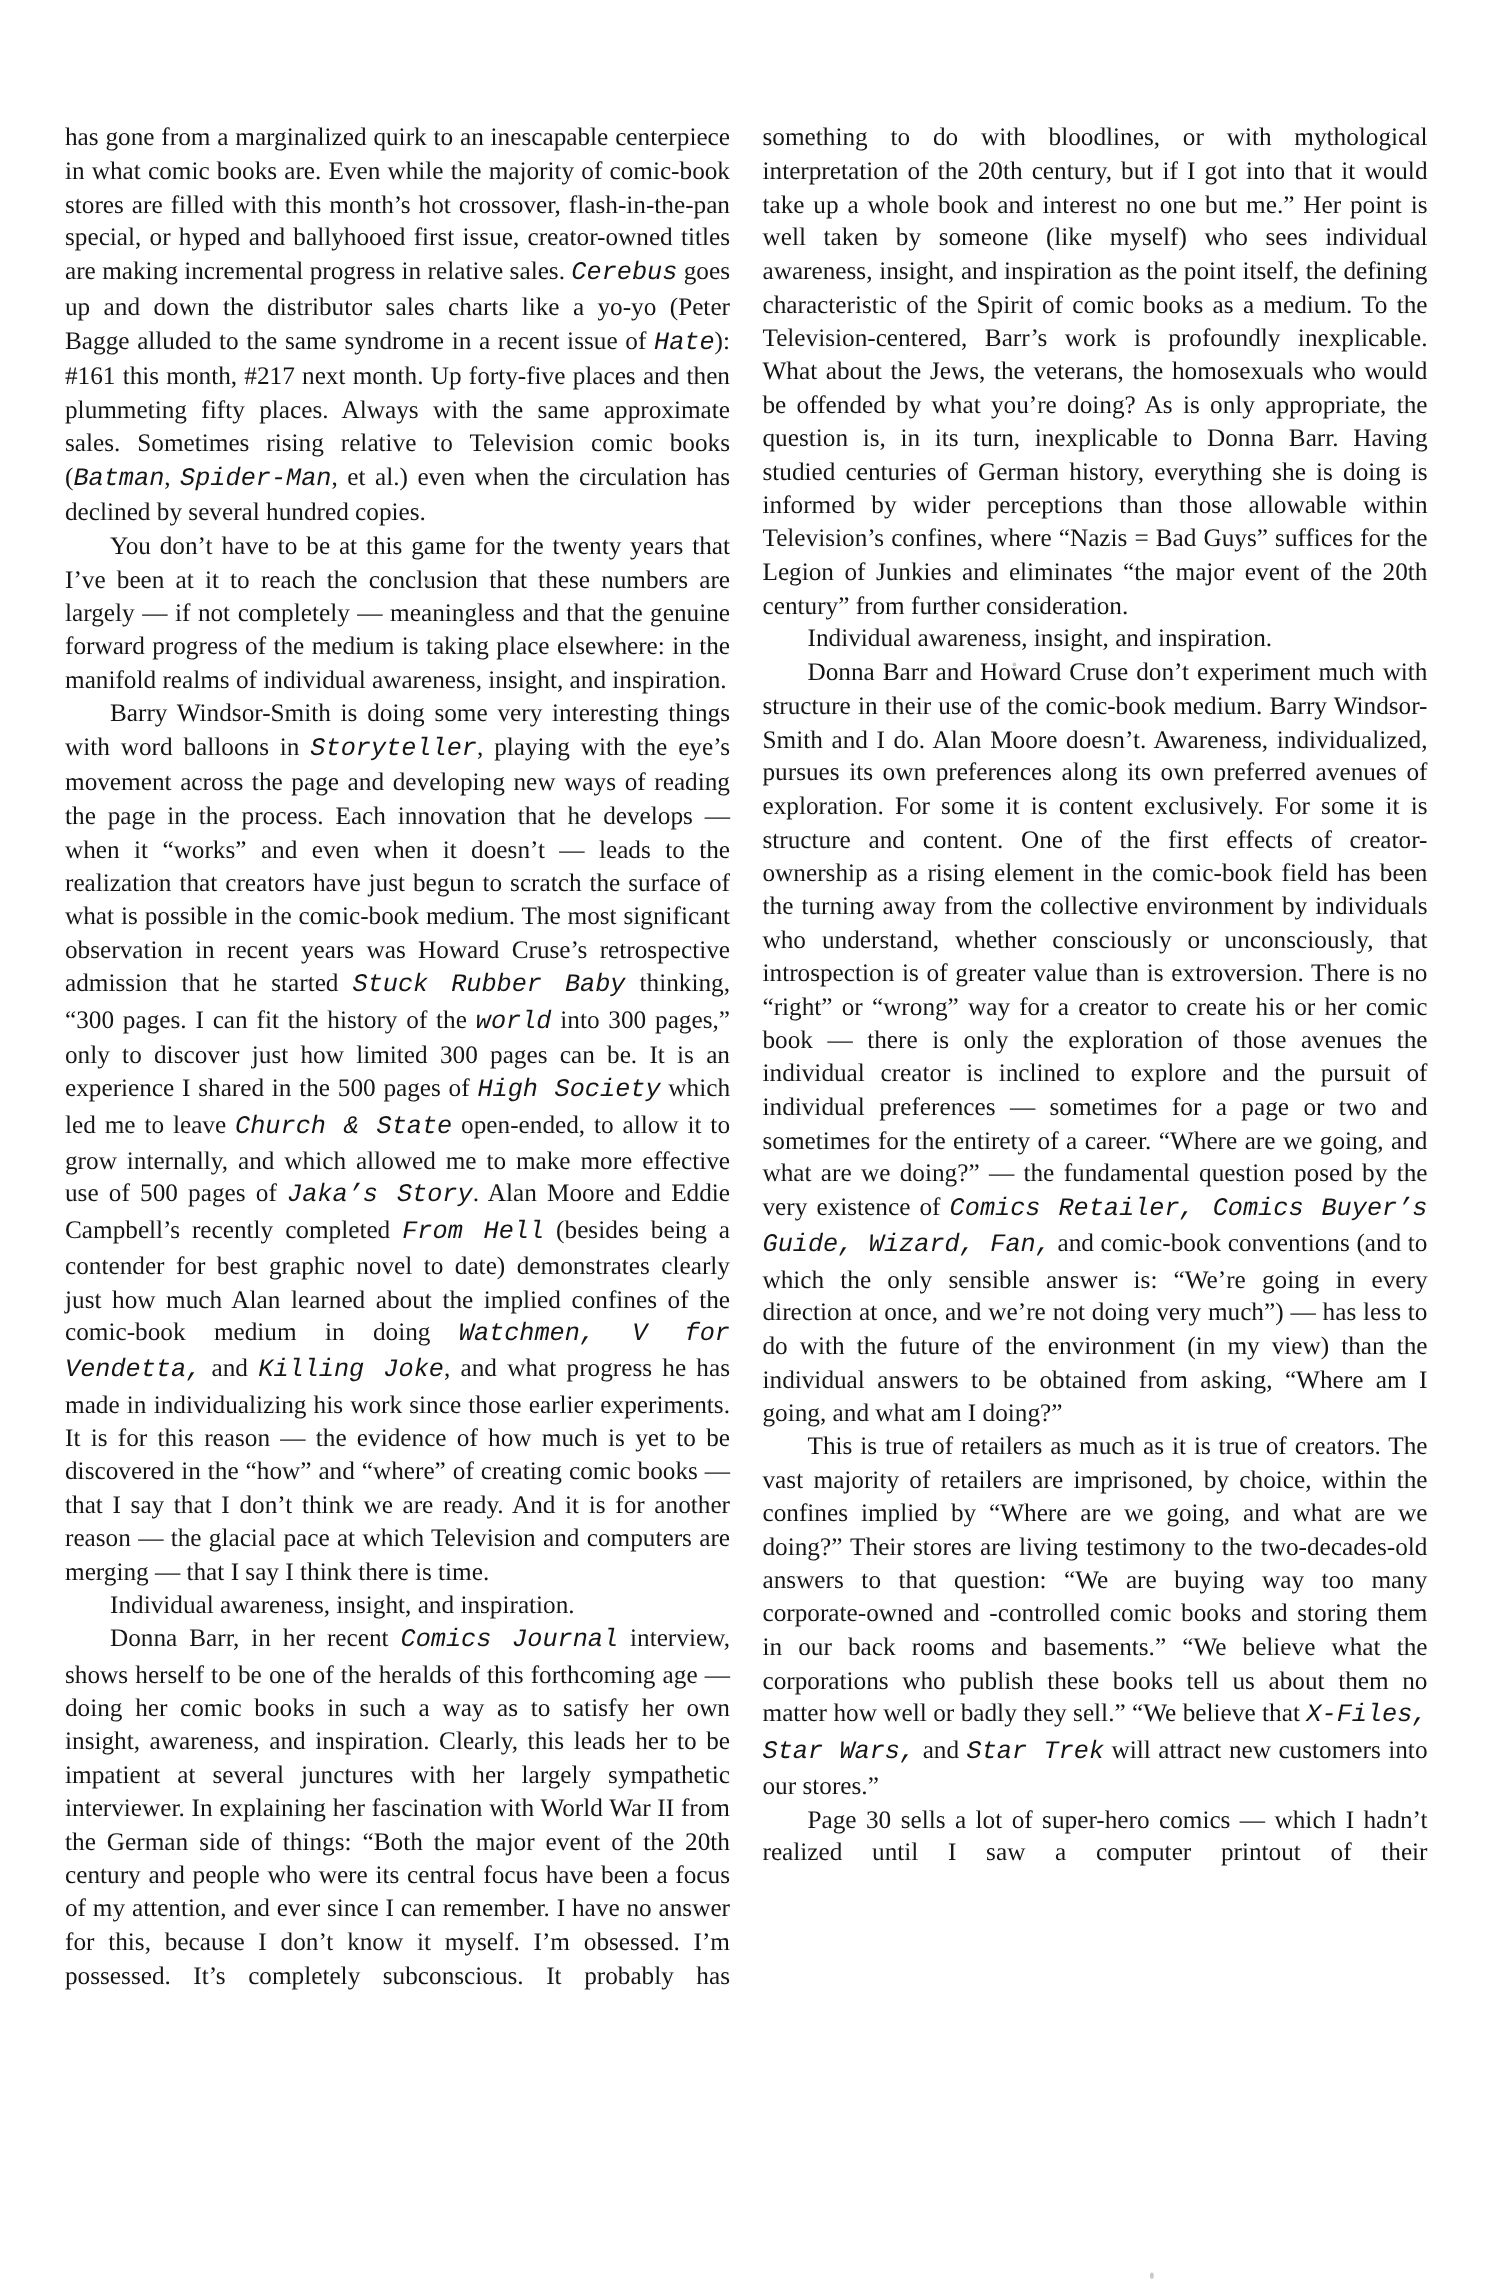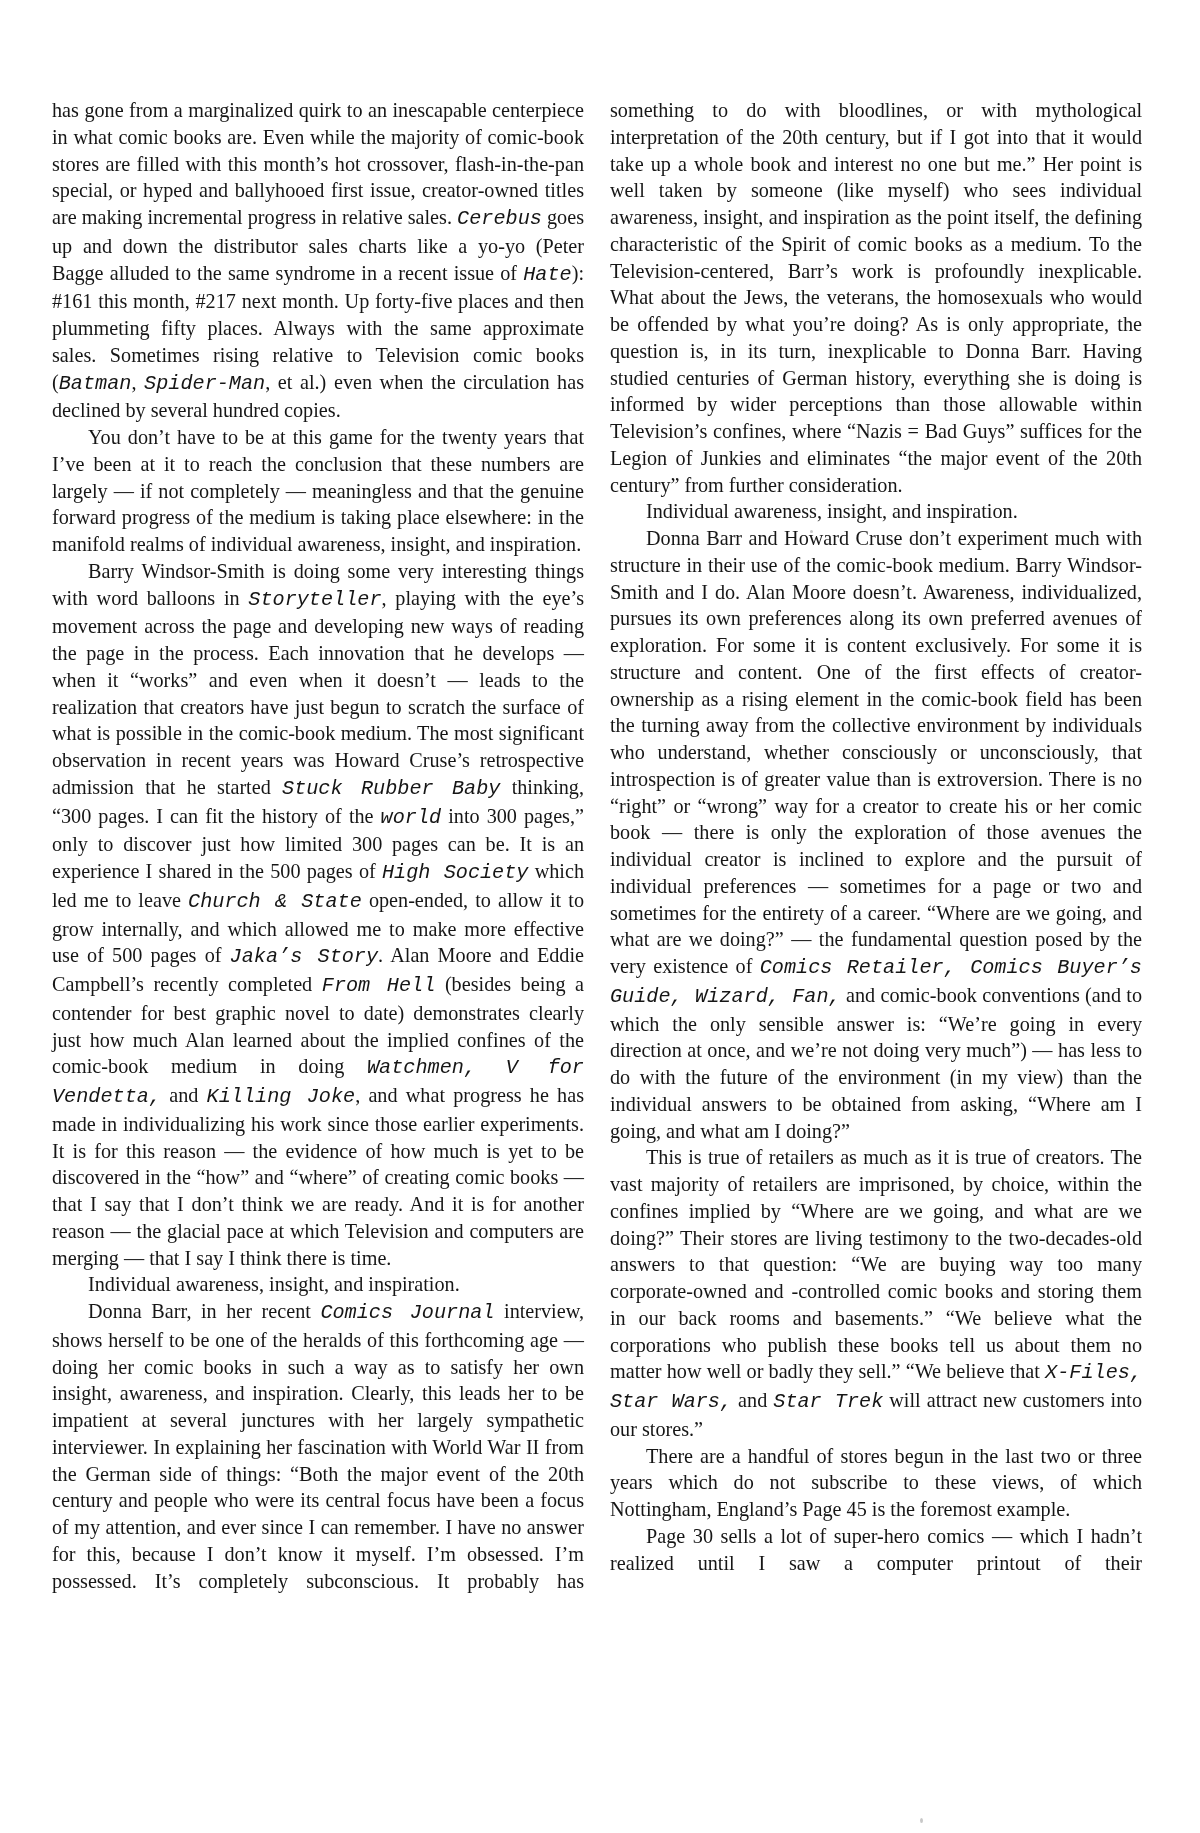--- a/index.html
+++ b/index.html
@@ -49,20 +49,19 @@
       <p><span>You don’t have to be at this game for the twenty years that I’ve been at it to reach the conclusion that these numbers are largely — if not completely — meaningless and that the genuine forward progress of the medium is taking place elsewhere: in the manifold realms of individual awareness, insight, and inspiration.</span></p>
       <p><span>Barry Windsor-Smith is doing some very interesting things with word balloons in </span><em>Storyteller</em><span>, playing with the eye’s movement across the page and developing new ways of reading the page in the process. Each innovation that he develops — when it “works” and even when it doesn’t — leads to the realization that creators have just begun to scratch the surface of what is possible in the comic-book medium. The most significant observation in recent years was Howard Cruse’s retrospective admission that he started </span><em>Stuck Rubber Baby</em><span> thinking, “300 pages. I can fit the history of the </span><em>world</em><span> into 300 pages,” only to discover just how limited 300 pages can be. It is an experience I shared in the 500 pages of </span><em>High Society</em><span> which led me to leave </span><em>Church &amp; State</em><span> open-ended, to allow it to grow internally, and which allowed me to make more effective use of 500 pages of </span><em>Jaka’s Story</em><span>. Alan Moore and Eddie Campbell’s recently completed </span><em>From Hell</em><span> (besides being a contender for best graphic novel to date) demonstrates clearly just how much Alan learned about the implied confines of the comic-book medium in doing </span><em>Watchmen, V for Vendetta,</em><span> and </span><em>Killing Joke</em><span>, and what progress he has made in individualizing his work since those earlier experiments. It is for this reason — the evidence of how much is yet to be discovered in the “how” and “where” of creating comic books — that I say that I don’t think we are ready. And it is for another reason — the glacial pace at which Television and computers are merging — that I say I think there is time.</span></p>
       <p><span>Individual awareness, insight, and inspiration.</span></p>
       <p class="last-partial"><span>Donna Barr, in her recent </span><em>Comics Journal</em><span> interview, shows herself to be one of the heralds of this forthcoming age — doing her comic books in such a way as to satisfy her own insight, awareness, and inspiration. Clearly, this leads her to be impatient at several junctures with her largely sympathetic interviewer. In explaining her fascination with World War II from the German side of things: “Both the major event of the 20th century and people who were its central focus have been a focus of my attention, and ever since I can remember. I have no answer for this, because I don’t know it myself. I’m obsessed. I’m possessed. It’s completely subconscious. It probably has</span></p>
     </div>
   <div class="column" id="col-1">
       <p class="cont"><span>something to do with bloodlines, or with mythological interpretation of the 20th century, but if I got into that it would take up a whole book and interest no one but me.” Her point is well taken by someone (like myself) who sees individual awareness, insight, and inspiration as the point itself, the defining characteristic of the Spirit of comic books as a medium. To the Television-centered, Barr’s work is profoundly inexplicable. What about the Jews, the veterans, the homosexuals who would be offended by what you’re doing? As is only appropriate, the question is, in its turn, inexplicable to Donna Barr. Having studied centuries of German history, everything she is doing is informed by wider perceptions than those allowable within Television’s confines, where “Nazis = Bad Guys” suffices for the Legion of Junkies and eliminates “the major event of the 20th century” from further consideration.</span></p>
       <p><span>Individual awareness, insight, and inspiration.</span></p>
       <p><span>Donna Barr and Howard Cruse don’t experiment much with structure in their use of the comic-book medium. Barry Windsor-Smith and I do. Alan Moore doesn’t. Awareness, individualized, pursues its own preferences along its own preferred avenues of exploration. For some it is content exclusively. For some it is structure and content. One of the first effects of creator-ownership as a rising element in the comic-book field has been the turning away from the collective environment by individuals who understand, whether consciously or unconsciously, that introspection is of greater value than is extroversion. There is no “right” or “wrong” way for a creator to create his or her comic book — there is only the exploration of those avenues the individual creator is inclined to explore and the pursuit of individual preferences — sometimes for a page or two and sometimes for the entirety of a career. “Where are we going, and what are we doing?” — the fundamental question posed by the very existence of </span><em>Comics Retailer, Comics Buyer’s Guide, Wizard, Fan,</em><span> and comic-book conventions (and to which the only sensible answer is: “We’re going in every direction at once, and we’re not doing very much”) — has less to do with the future of the environment (in my view) than the individual answers to be obtained from asking, “Where am I going, and what am I doing?”</span></p>
       <p><span>This is true of retailers as much as it is true of creators. The vast majority of retailers are imprisoned, by choice, within the confines implied by “Where are we going, and what are we doing?” Their stores are living testimony to the two-decades-old answers to that question: “We are buying way too many corporate-owned and -controlled comic books and storing them in our back rooms and basements.” “We believe what the corporations who publish these books tell us about them no matter how well or badly they sell.” “We believe that </span><em>X-Files, Star Wars,</em><span> and </span><em>Star Trek</em><span> will attract new customers into our stores.”</span></p>
-      <p><span>There are a handful of stores begun in the last two or three years which do not subscribe to these views, of which Nottingham, England’s Page 45 is the foremost example.</span></p>
       <p class="last-partial"><span>Page 30 sells a lot of super-hero comics — which I hadn’t realized until I saw a computer printout of their</span></p>
     </div>
 </div>
 
 <div class="speck" style="left:340px;top:464px;width:4px;height:4px;"></div>
 <div class="speck" style="left:810px;top:530px;width:3px;height:3px;"></div>
 <div class="speck" style="left:920px;top:1818px;width:3px;height:5px;"></div>
 
 </body></html>

